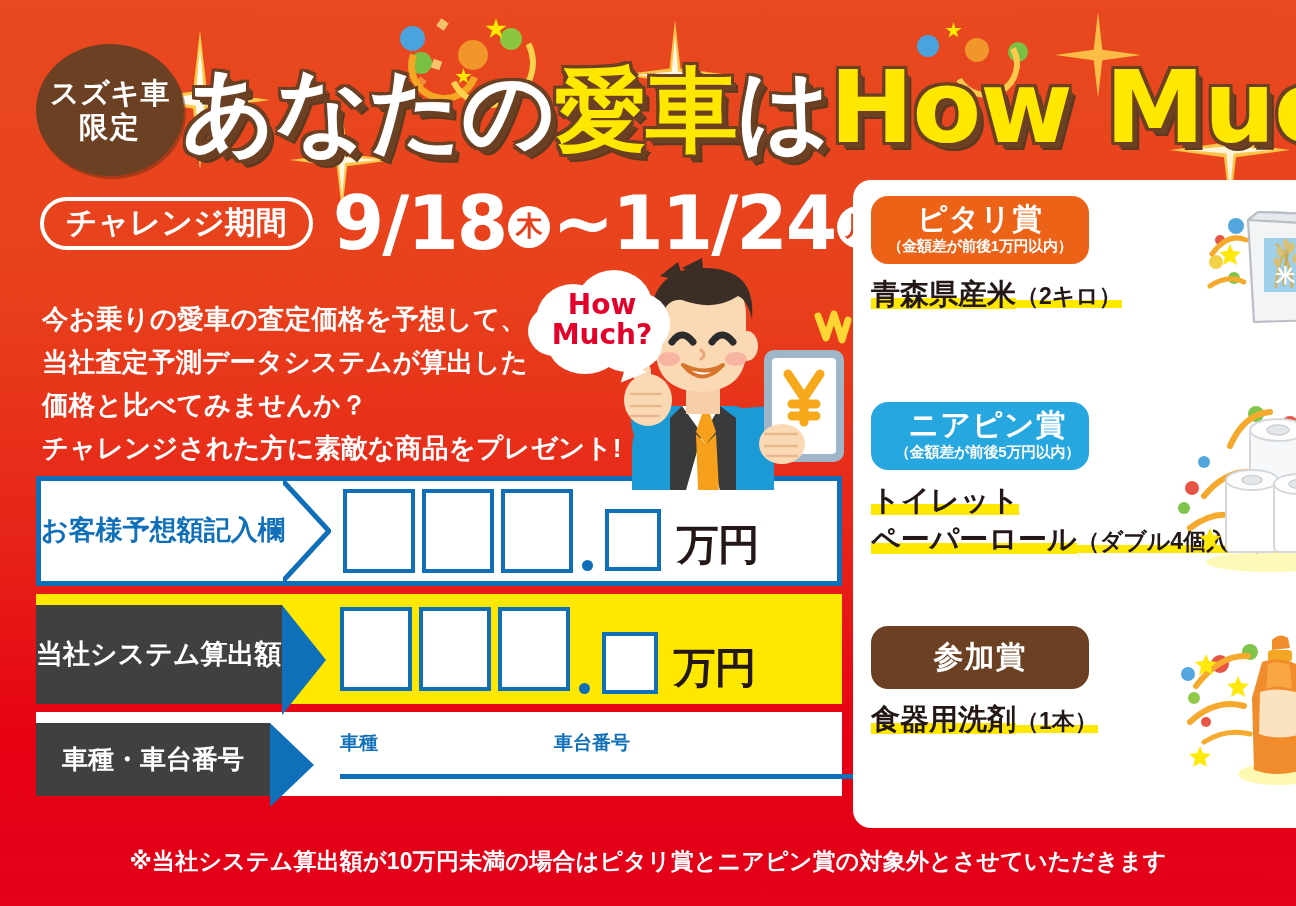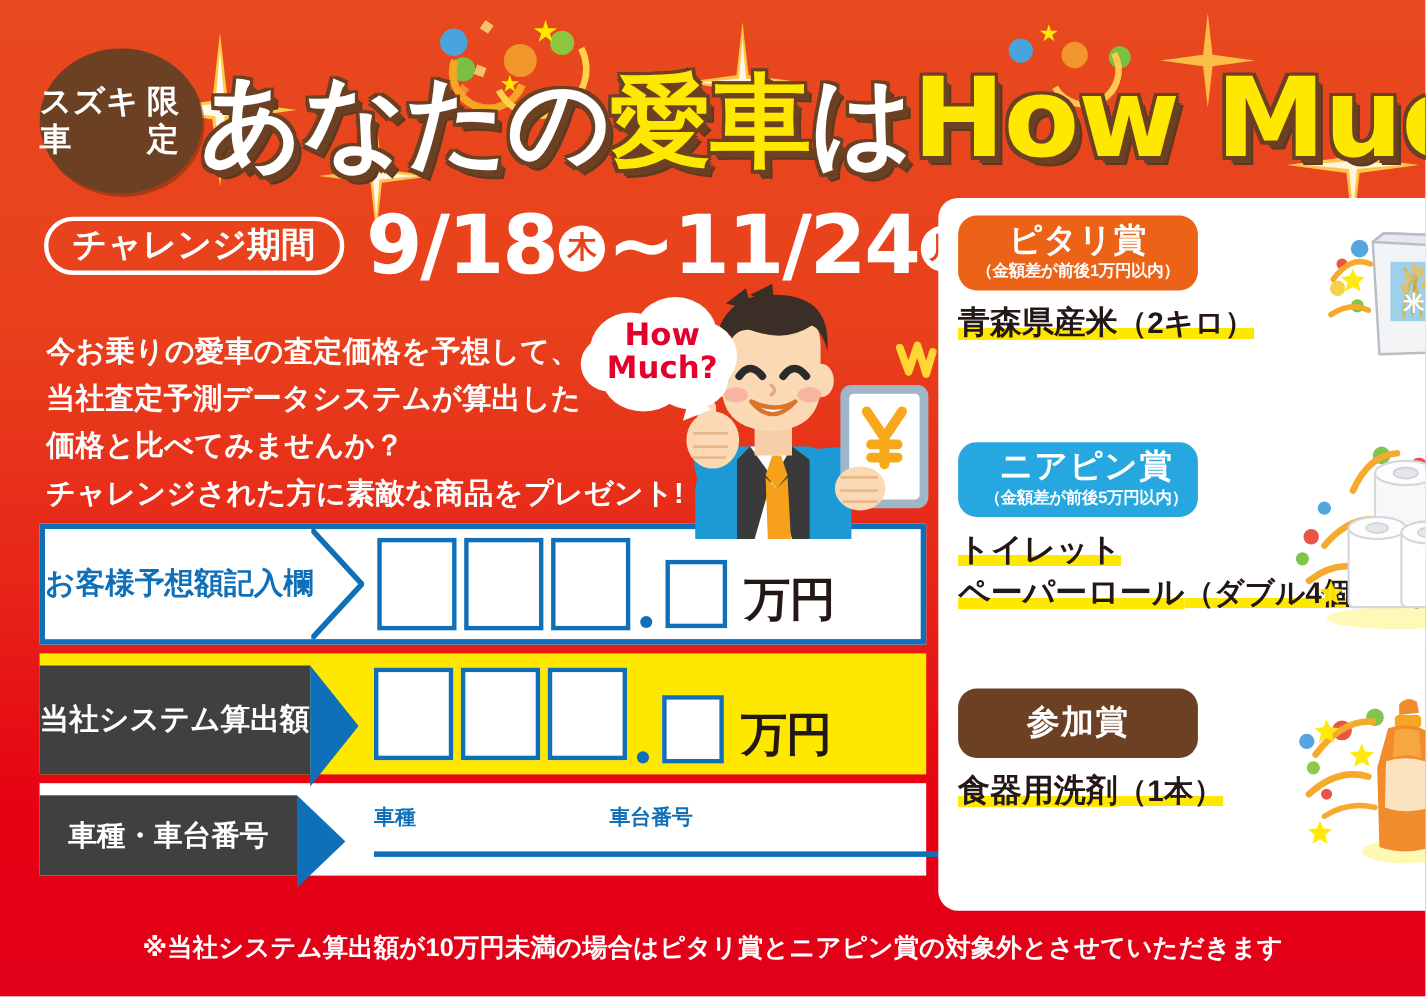--- a/index.html
+++ b/index.html
@@ -21,21 +21,21 @@
     position: absolute;
     clip-path: polygon(50% 0%, 61% 35%, 98% 35%, 68% 57%, 79% 91%, 50% 70%, 21% 91%, 32% 57%, 2% 35%, 39% 35%);
   }
   .ribbon { position: absolute; border-radius: 50%; border-style: solid; border-color: transparent; }
   .sparkle { position: absolute; pointer-events: none; }
 
   
   #badge-suzuki {
     position: absolute; left: 36px; top: 44px; width: 148px; height: 132px;
     background: #6b4023; border-radius: 50%;
-    display: flex; align-items: center; justify-content: center;
+    display: flex; flex-direction: column; align-items: center; justify-content: center;
     color: #fff; z-index: 6;
     box-shadow: 2px 3px 0 rgba(90,46,18,.45);
   }
   #badge-suzuki .l1 { font-size: 29px; font-weight: bold; letter-spacing: .5px; line-height: 1.18; }
   #badge-suzuki .l2 { font-size: 29px; font-weight: bold; letter-spacing: 2px; line-height: 1.18; }
 
   #headline {
     position: absolute; left: 182px; top: 48px; width: 1090px; height: 120px;
     z-index: 5; white-space: nowrap;
     font-size: 92px; font-weight: bold; letter-spacing: -1px;
@@ -158,21 +158,21 @@
     display: inline-flex; flex-direction: column; align-items: center; justify-content: center;
     border-radius: 17px; color: #fff; padding: 6px 0 8px; width: 218px;
   }
   .pill .pname { font-size: 30px; font-weight: bold; line-height: 1.1; letter-spacing: 1px; }
   .pill .pnote { font-size: 15px; font-weight: bold; margin-top: 2px; letter-spacing: -.3px; }
   .pill-orange { background: #ec6318; }
   .pill-blue   { background: #26a7e0; padding-left: 15px; }
   .pill-brown  { background: #6b4023; }
   .pdesc { margin-top: 12px; font-size: 29px; font-weight: bold; color: #231815; line-height: 1.28; }
   .pdesc .hl { background: linear-gradient(transparent 64%, #ffe800 64%, #ffe800 96%, transparent 96%); }
-  .pdesc .sm { font-size: 27px; }
+  .pdesc .sm { font-size: 23px; }
   .pimg { position: absolute; right: 0; top: 0; }
 
   
   #footnote {
     position: absolute; left: 0; top: 846px; width: 1296px; text-align: center;
     color: #fff; font-weight: bold; font-size: 23px; z-index: 5; letter-spacing: .2px;
   }
 </style>
 </head>
 <body>

